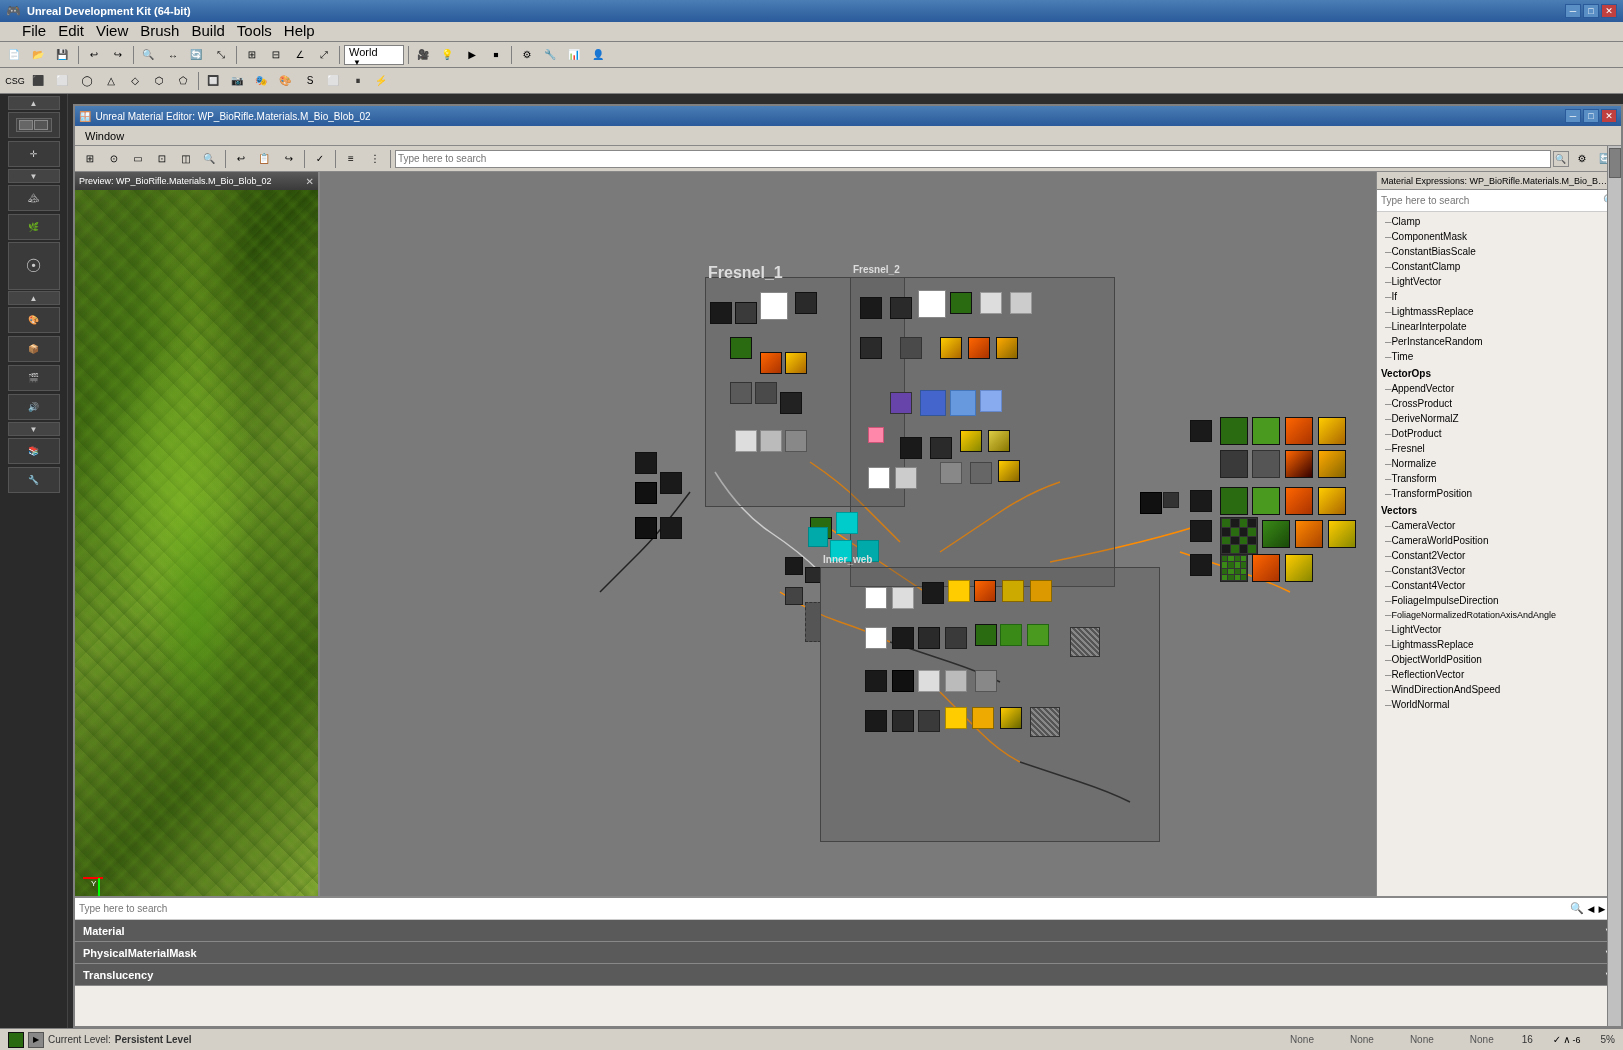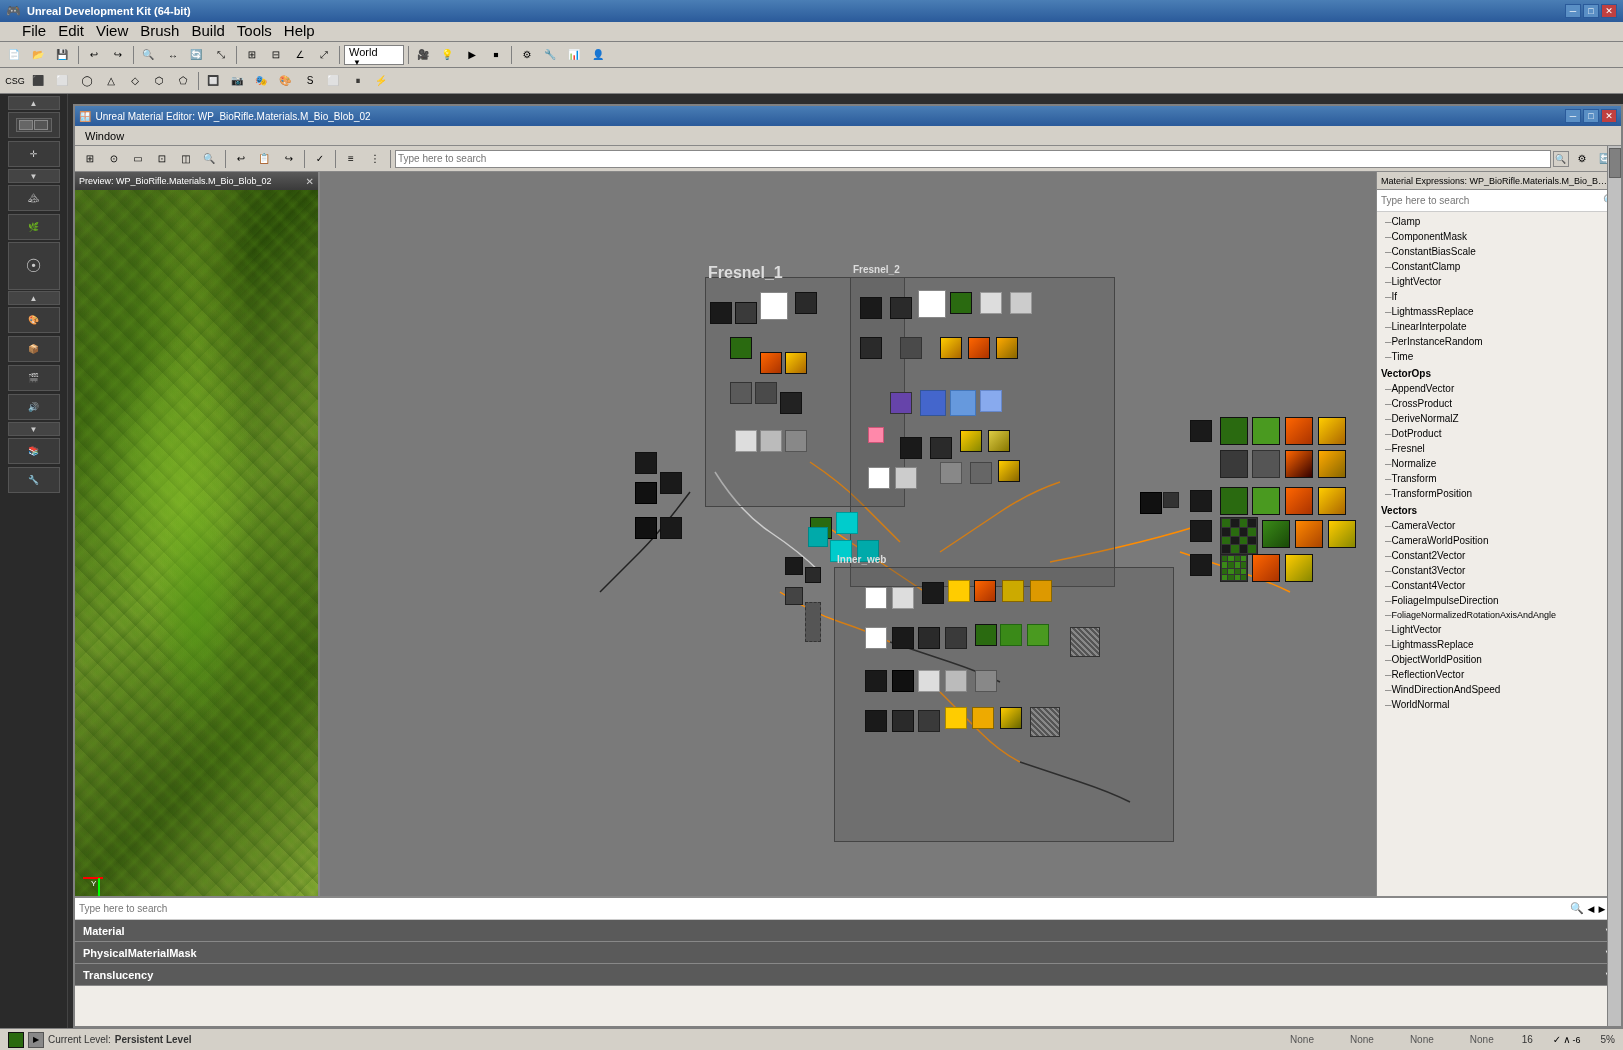--- a/index.html
+++ b/index.html
@@ -696,21 +696,21 @@
           <div style="position:absolute;left:488px;top:355px;width:20px;height:20px;background:#00aaaa;border:1px solid #008888;"></div>
 
           <div style="position:absolute;left:510px;top:368px;width:22px;height:22px;background:#00cccc;border:1px solid #009999;"></div>
           <div style="position:absolute;left:537px;top:368px;width:22px;height:22px;background:#00aaaa;border:1px solid #008888;"></div>
 
           <div style="position:absolute;left:465px;top:385px;width:18px;height:18px;background:#1a1a1a;border:1px solid #111;"></div>
           <div style="position:absolute;left:485px;top:395px;width:16px;height:16px;background:#2a2a2a;border:1px solid #111;"></div>
           <div style="position:absolute;left:465px;top:415px;width:18px;height:18px;background:#444;border:1px solid #222;"></div>
           <div style="position:absolute;left:485px;top:430px;width:16px;height:40px;background:#555;border:1px solid #333;border-style:dashed;"></div>
 
-          <div style="position:absolute;left:514px;top:395px;width:340px;height:275px;border:1px solid #444;background:rgba(80,80,80,0.25);">
+          <div style="position:absolute;left:500px;top:395px;width:340px;height:275px;border:1px solid #444;background:rgba(80,80,80,0.25);">
             <span style="position:absolute;top:-14px;left:2px;font-size:10px;color:#ddd;font-weight:bold;">Inner_web</span>
           </div>
 
           <div style="position:absolute;left:545px;top:415px;width:22px;height:22px;background:#fff;border:1px solid #888;"></div>
           <div style="position:absolute;left:572px;top:415px;width:22px;height:22px;background:#ddd;border:1px solid #999;"></div>
           <div style="position:absolute;left:602px;top:410px;width:22px;height:22px;background:#1a1a1a;border:1px solid #111;"></div>
           <div style="position:absolute;left:628px;top:408px;width:22px;height:22px;background:#ffcc00;border:1px solid #aa8800;"></div>
           <div style="position:absolute;left:654px;top:408px;width:22px;height:22px;background:linear-gradient(135deg,#ff6600,#aa3300);border:1px solid #111;"></div>
           <div style="position:absolute;left:682px;top:408px;width:22px;height:22px;background:#ccaa00;border:1px solid #886600;"></div>
           <div style="position:absolute;left:710px;top:408px;width:22px;height:22px;background:#dd9900;border:1px solid #886600;"></div>

